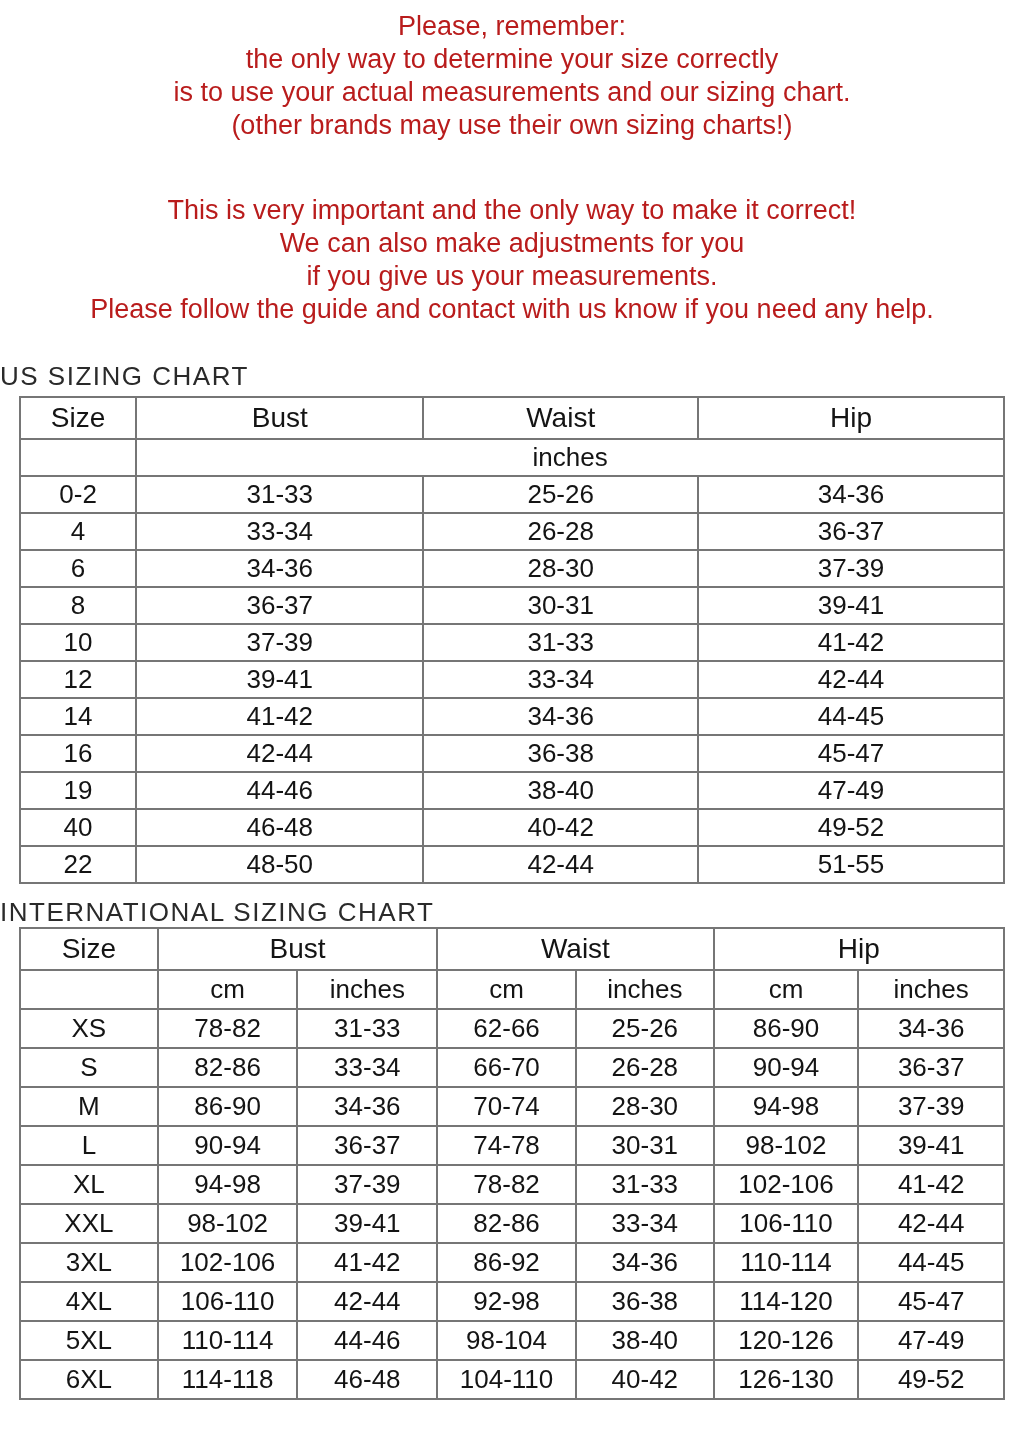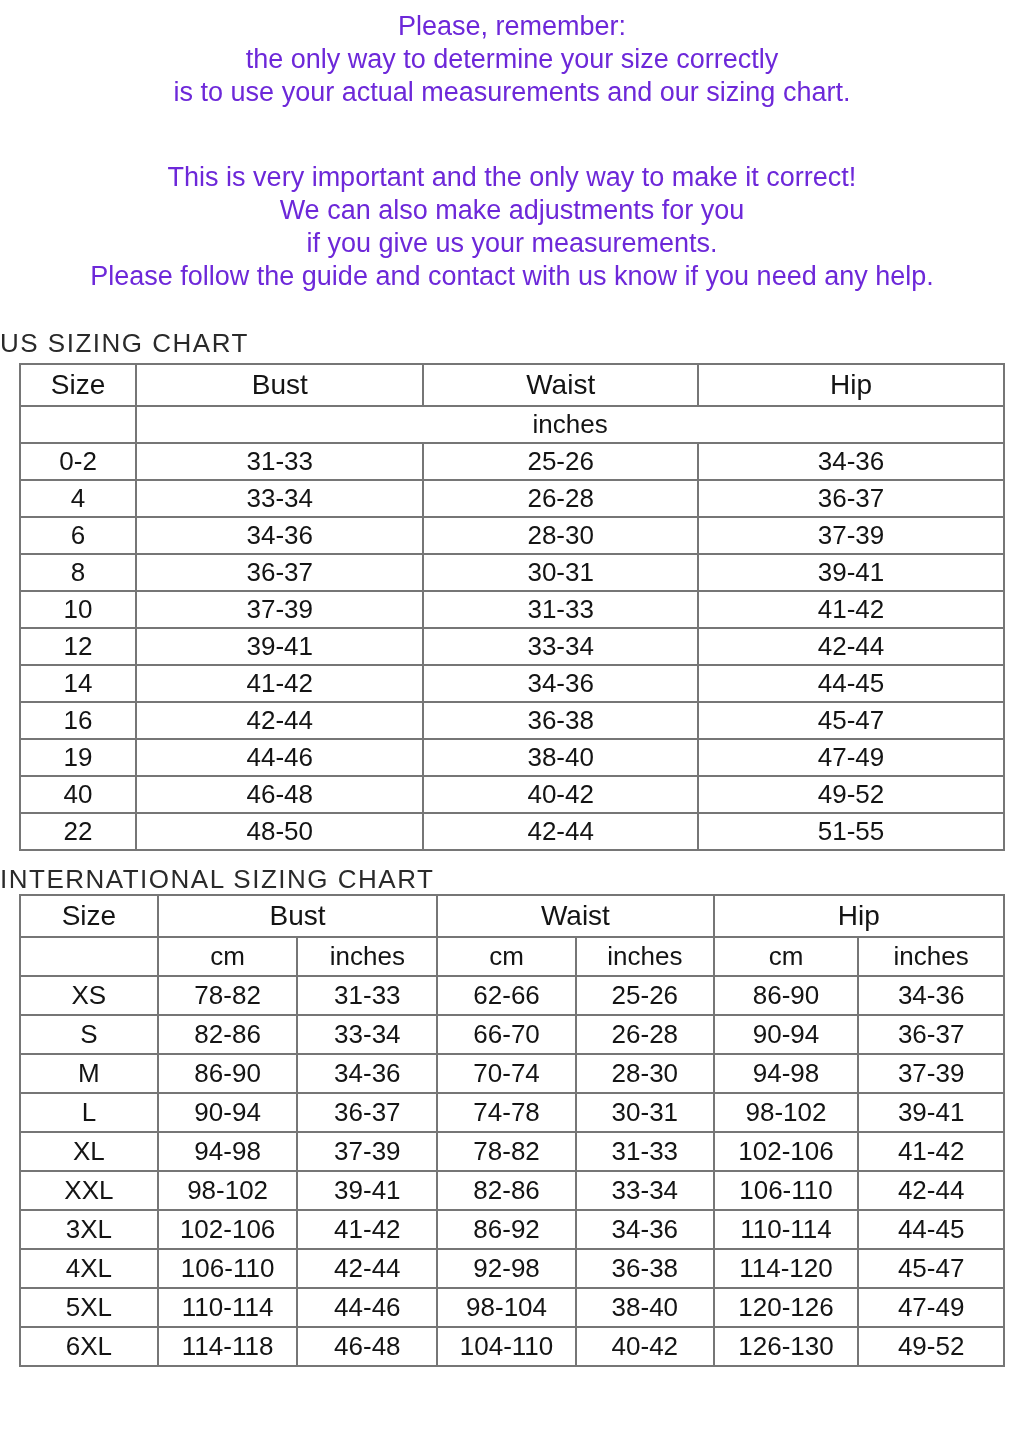--- a/index.html
+++ b/index.html
@@ -70,24 +70,25 @@
   }
   table.intl td { height: 37px; }
   table.intl td.hdr { height: 40px; }
   table.intl td.sub { height: 37px; font-size: 26px; }
 </style>
 </head>
 <body>
 
 <div class="page">
 
-  <div class="intro" style="color: #6d28d9;">
+  <div class="intro" style="color: #b91c1c;">
     <div>Please, remember:</div>
     <div>the only way to determine your size correctly</div>
     <div>is to use your actual measurements and our sizing chart.</div>
+    <div>(other brands may use their own sizing charts!)</div>
     <div class="intro-group2">
       <div>This is very important and the only way to make it correct!</div>
       <div>We can also make adjustments for you</div>
       <div>if you give us your measurements.</div>
       <div>Please follow the guide and contact with us know if you need any help.</div>
     </div>
   </div>
 
   <div class="chart-title us">US SIZING CHART</div>
 

